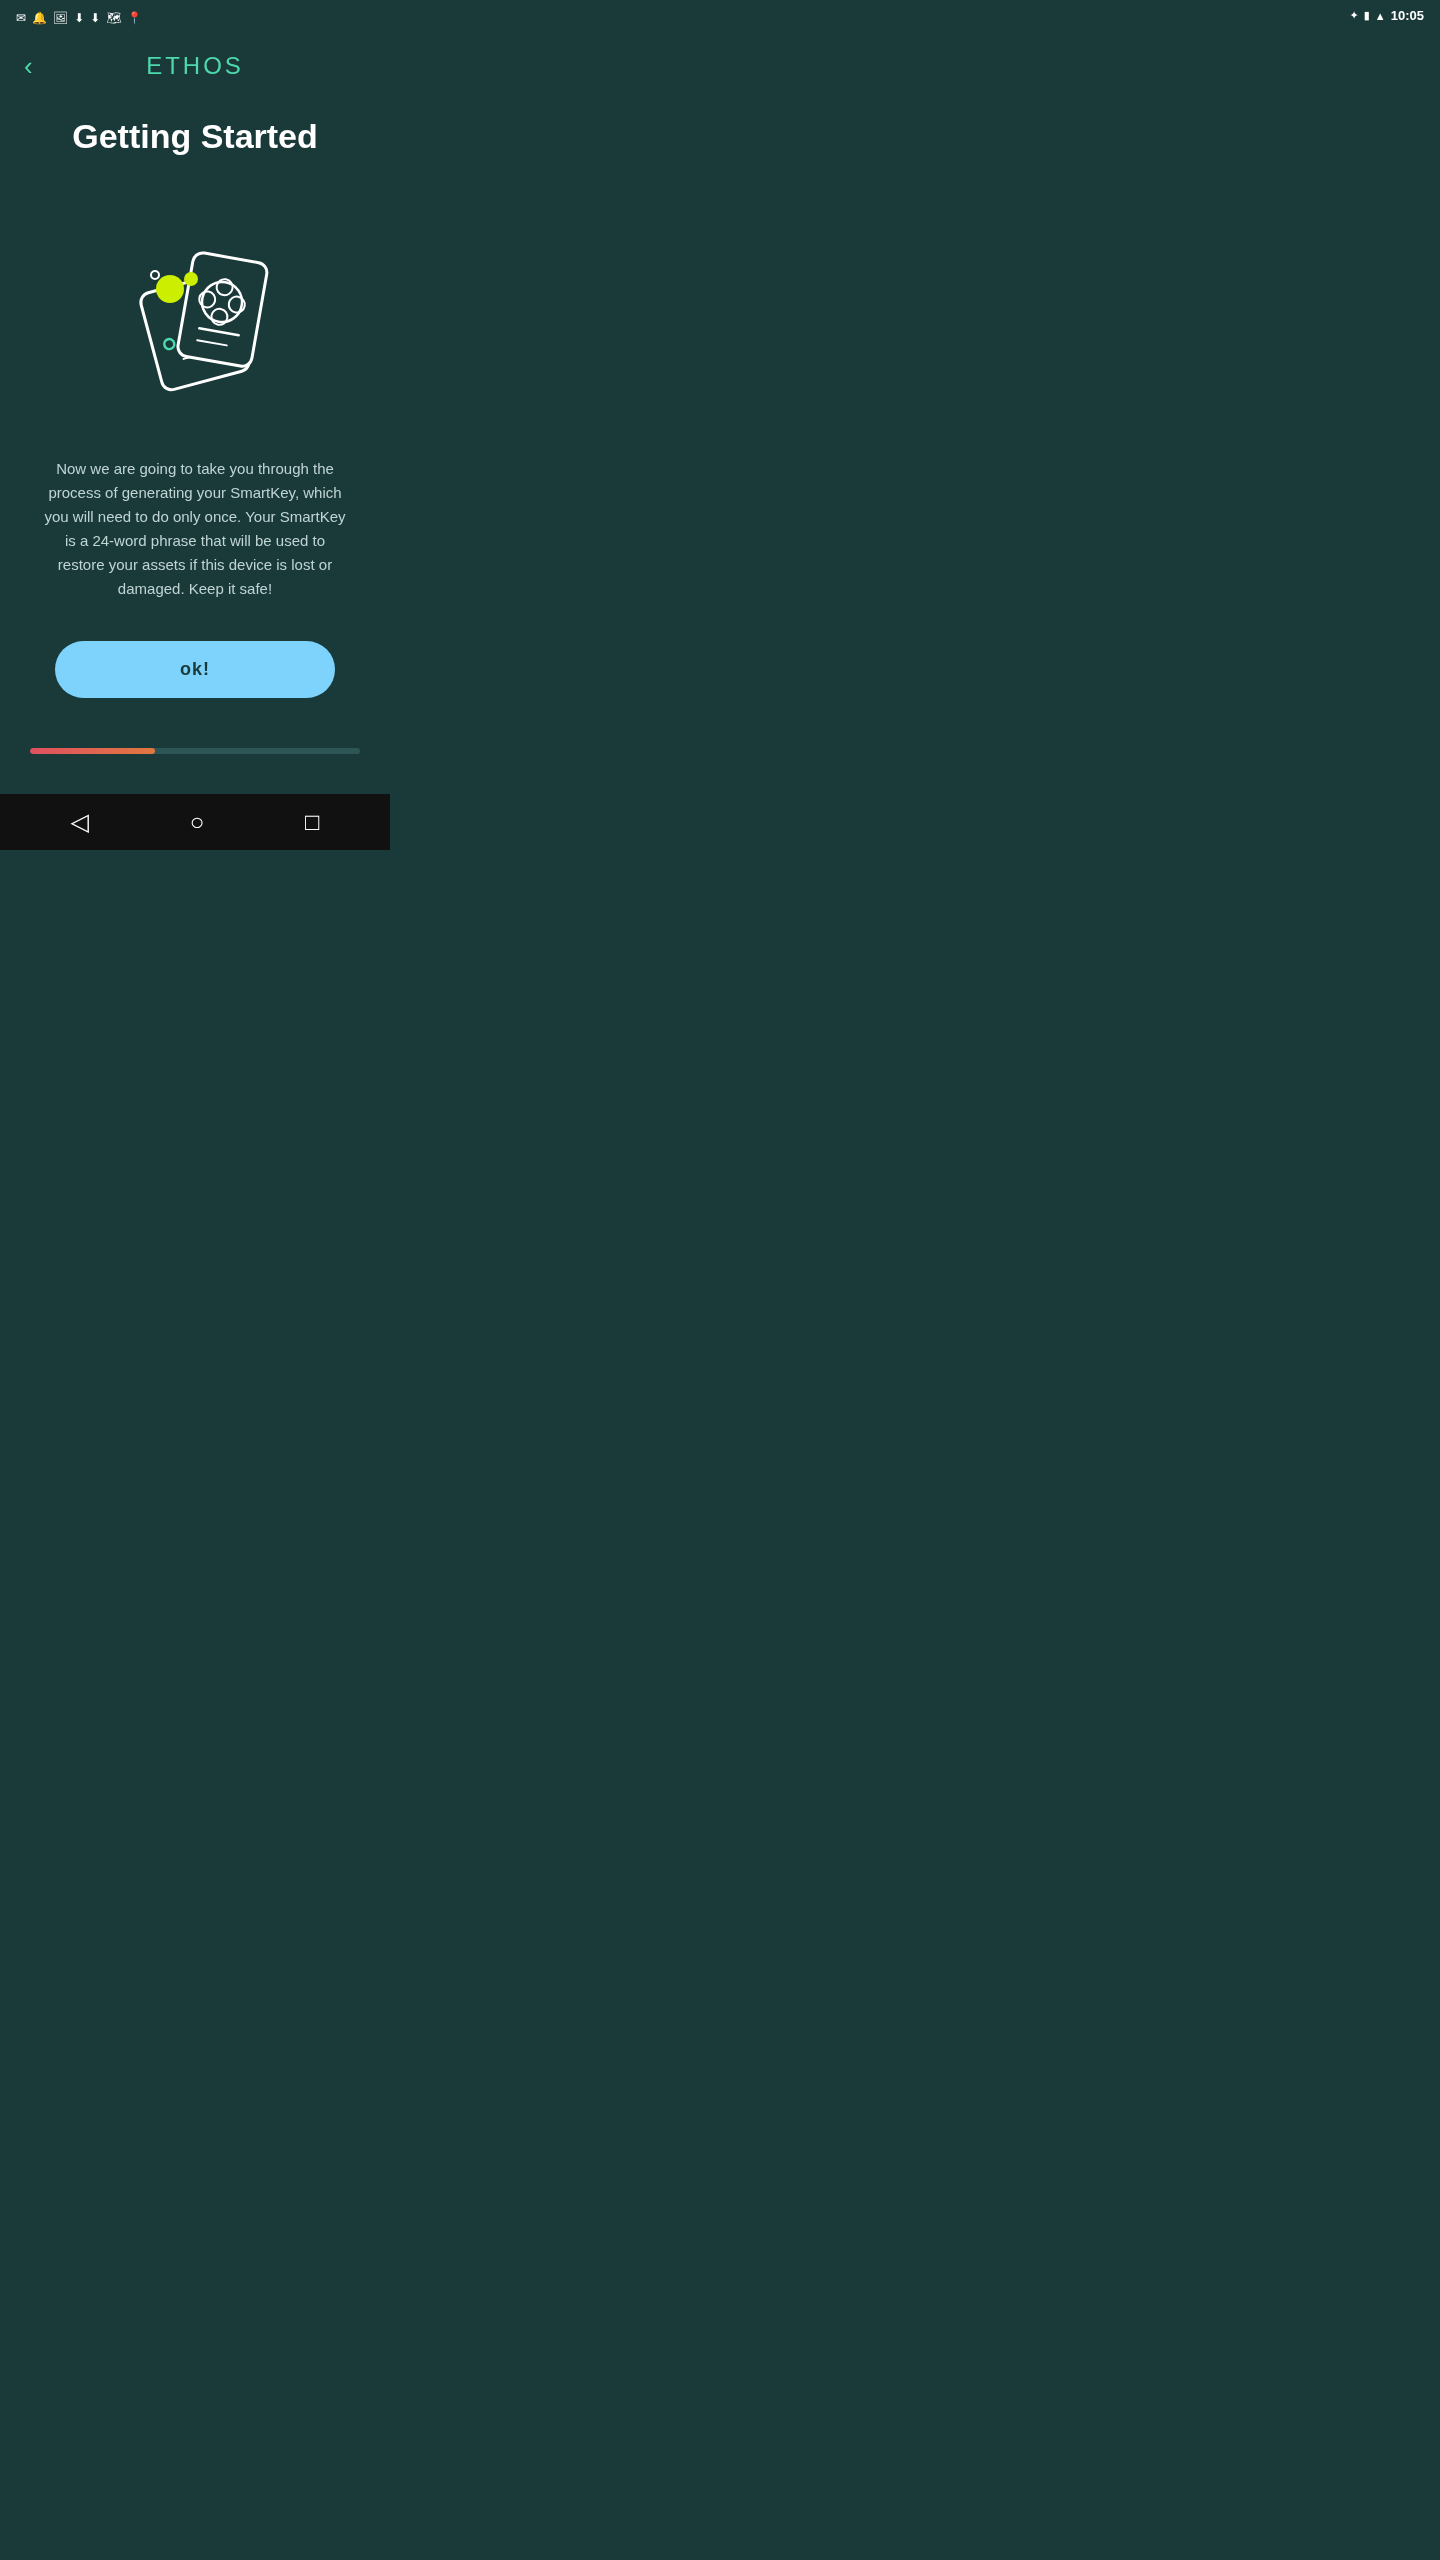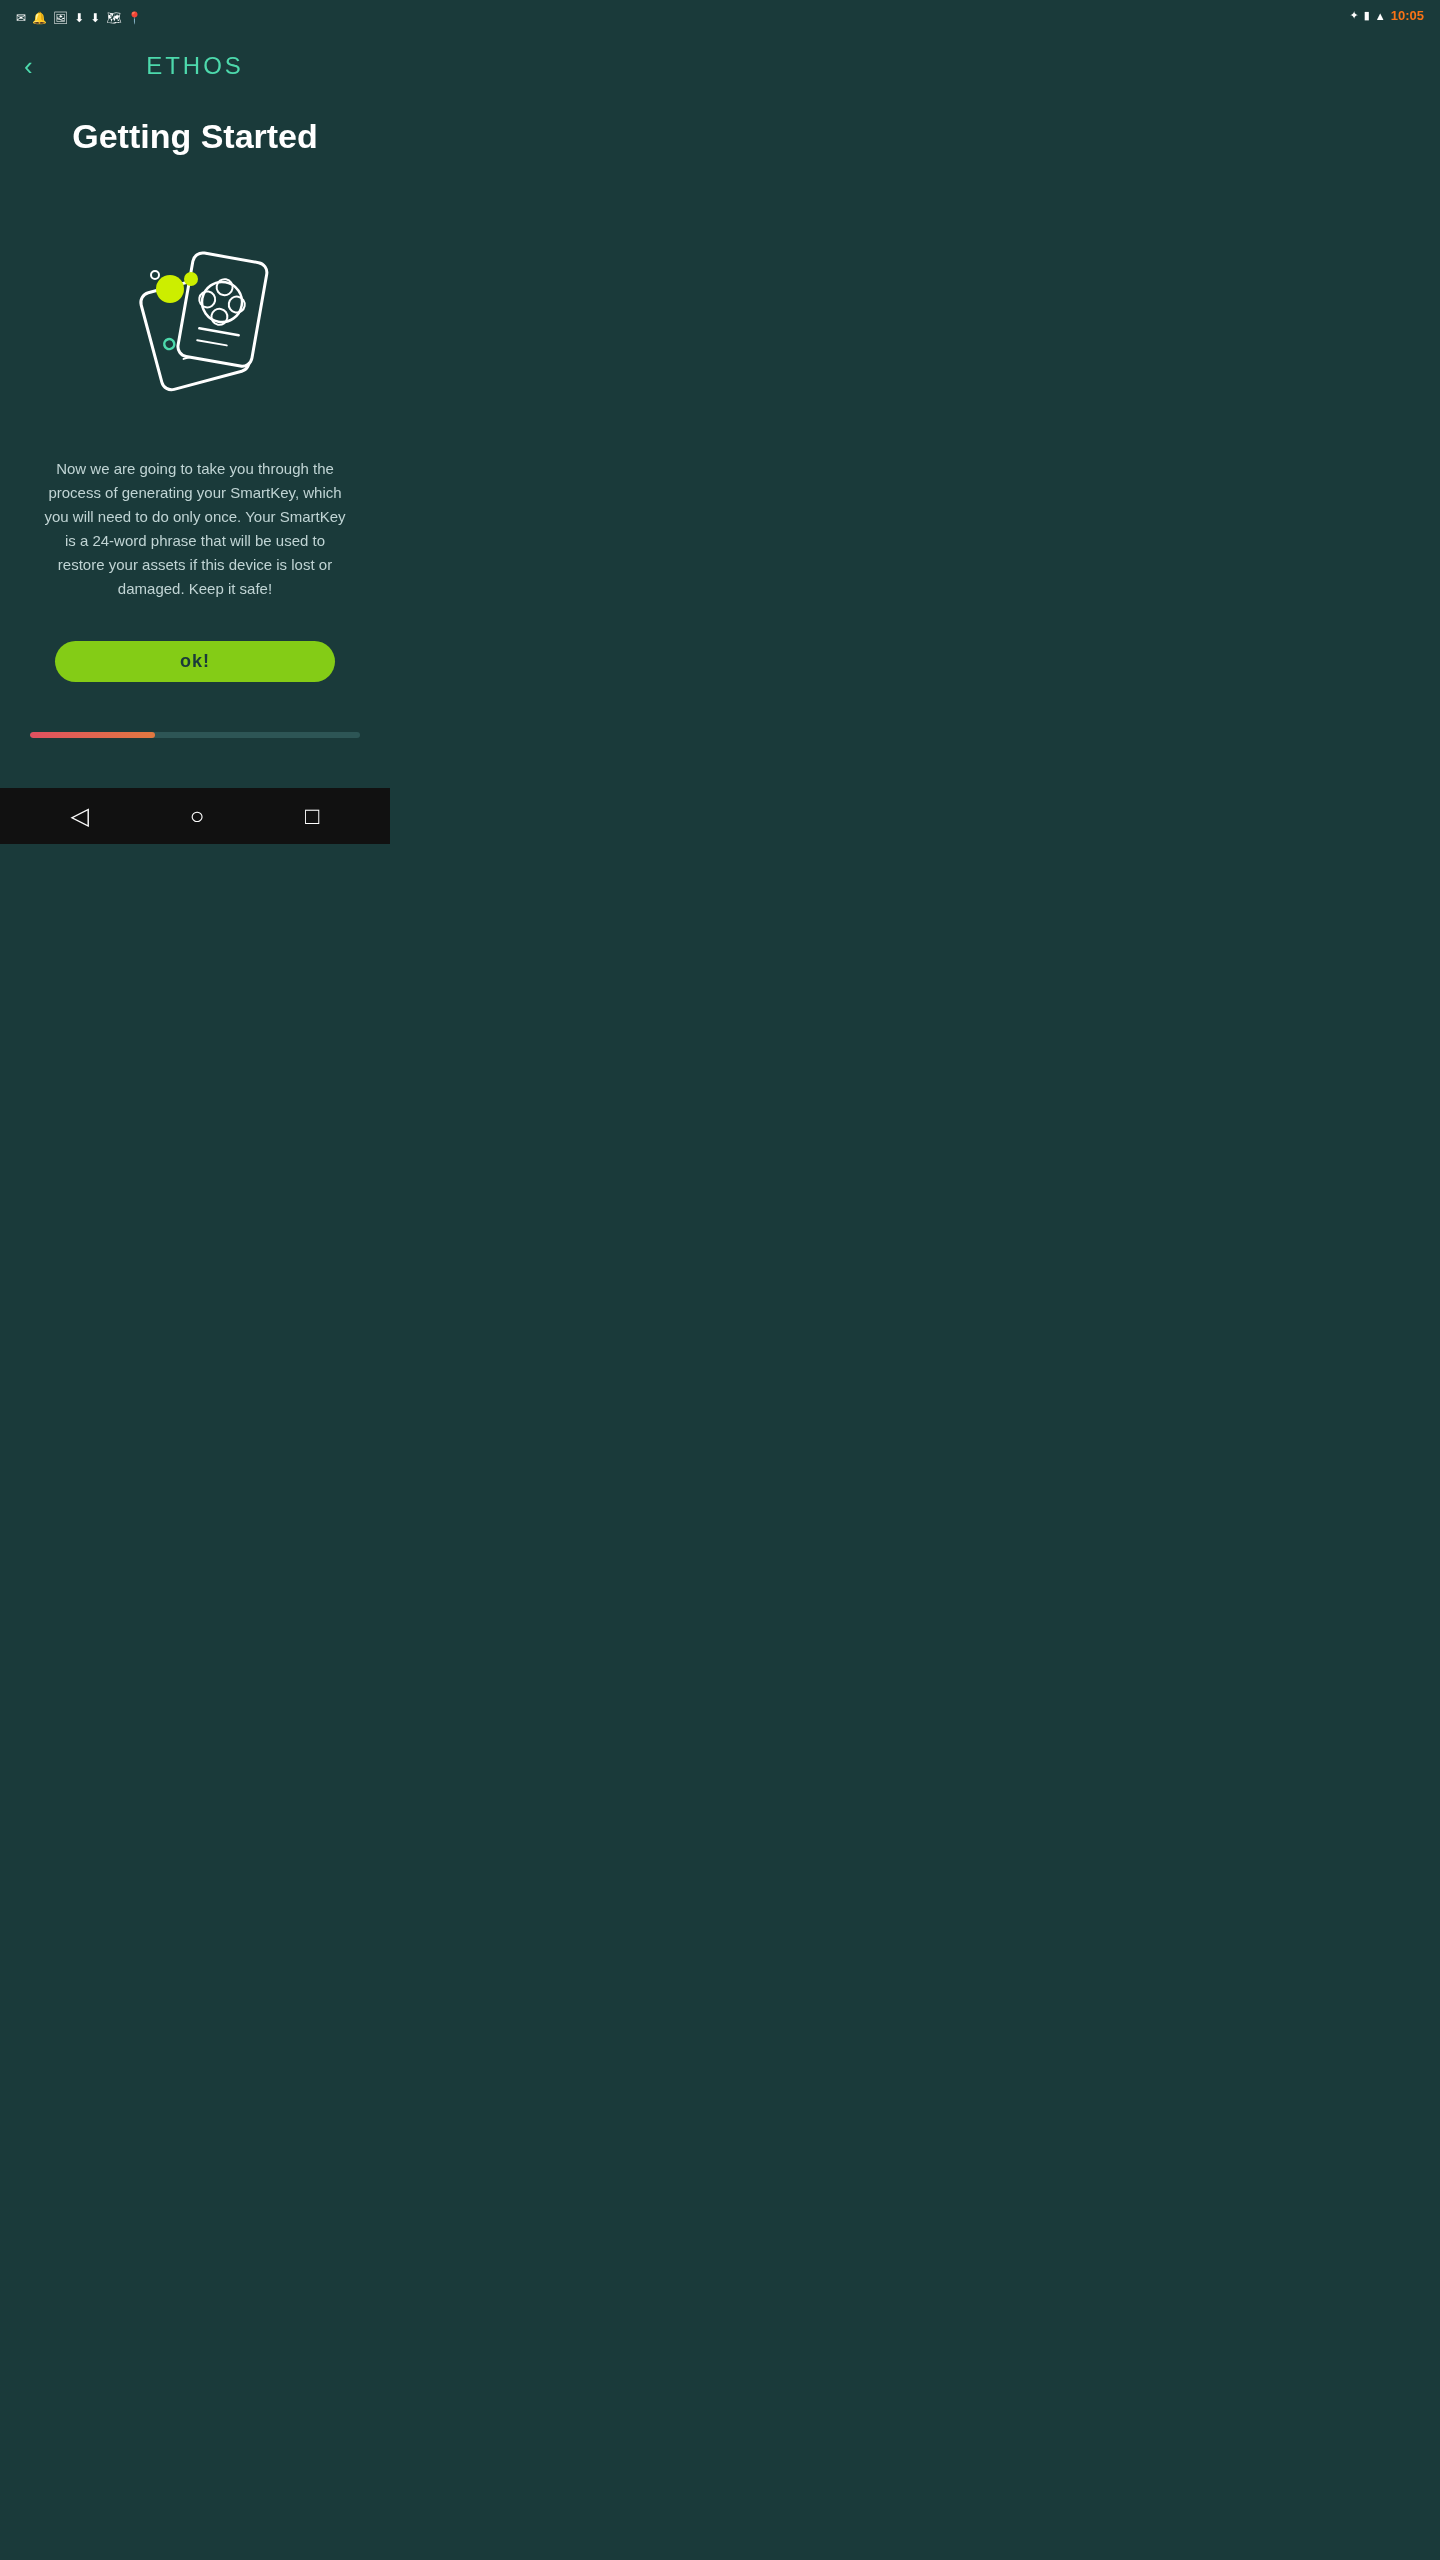--- a/index.html
+++ b/index.html
@@ -95,25 +95,25 @@
     .description-text {
       font-size: 15px;
       color: #c0d4d4;
       text-align: center;
       line-height: 1.6;
       margin-bottom: 40px;
       padding: 0 10px;
     }
 
     .ok-button {
-      background-color: #84cc16;
+      background-color: #7dd3fc;
       color: #1a3a3a;
       border: none;
       border-radius: 50px;
-      padding: 10px 60px;
+      padding: 18px 60px;
       font-size: 18px;
       font-weight: 600;
       cursor: pointer;
       width: 280px;
       letter-spacing: 1px;
       margin-bottom: 40px;
     }
 
     .progress-bar-container {
       width: 100%;
@@ -157,21 +157,21 @@
     <span style="font-size:12px;">🖼</span>
     <span style="font-size:12px;">⬇</span>
     <span style="font-size:12px;">⬇</span>
     <span style="font-size:12px;">🗺</span>
     <span style="font-size:12px;">📍</span>
   </div>
   <div style="display:flex; gap:5px; align-items:center; position:absolute; right:16px; top:8px;">
     <span style="font-size:11px; color:white;">✦</span>
     <span style="font-size:11px; color:white;">▮</span>
     <span style="font-size:11px; color:white;">▲</span>
-    <span style="font-size:13px; font-weight:600; color:#f97316;">10:05</span>
+    <span style="font-size:13px; font-weight:600; color:#ffffff;">10:05</span>
   </div>
 </div>
 
 <div class="header">
   <button class="back-button">
     <span style="font-size:26px; color:#4dd9ac; font-weight:300;">‹</span>
   </button>
   <span class="header-title">Ethos</span>
 </div>
 

